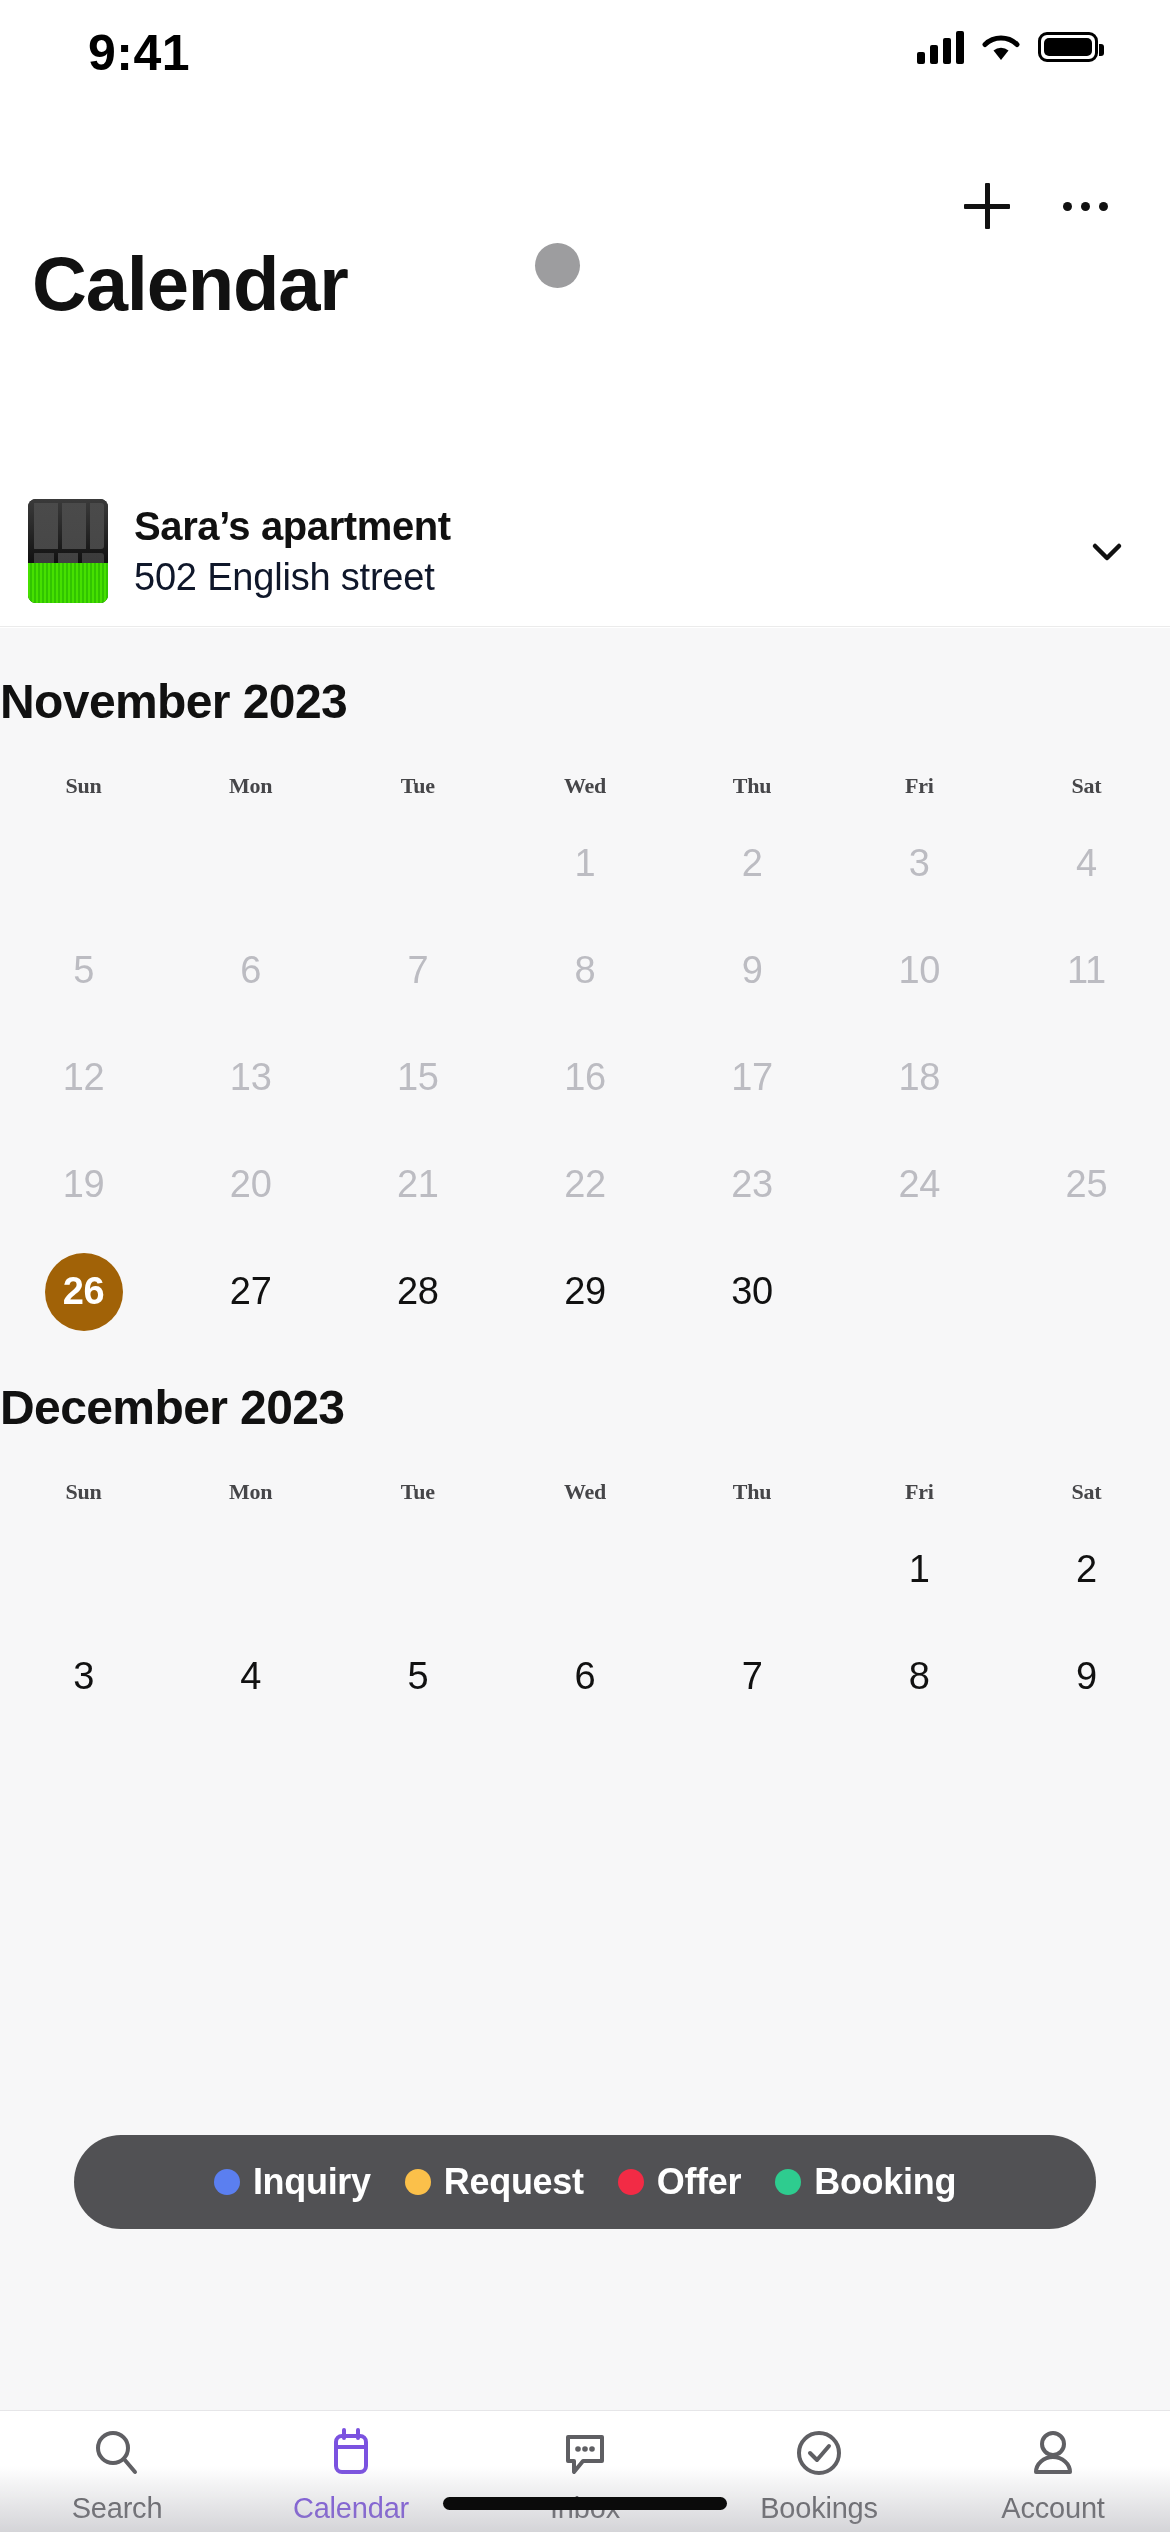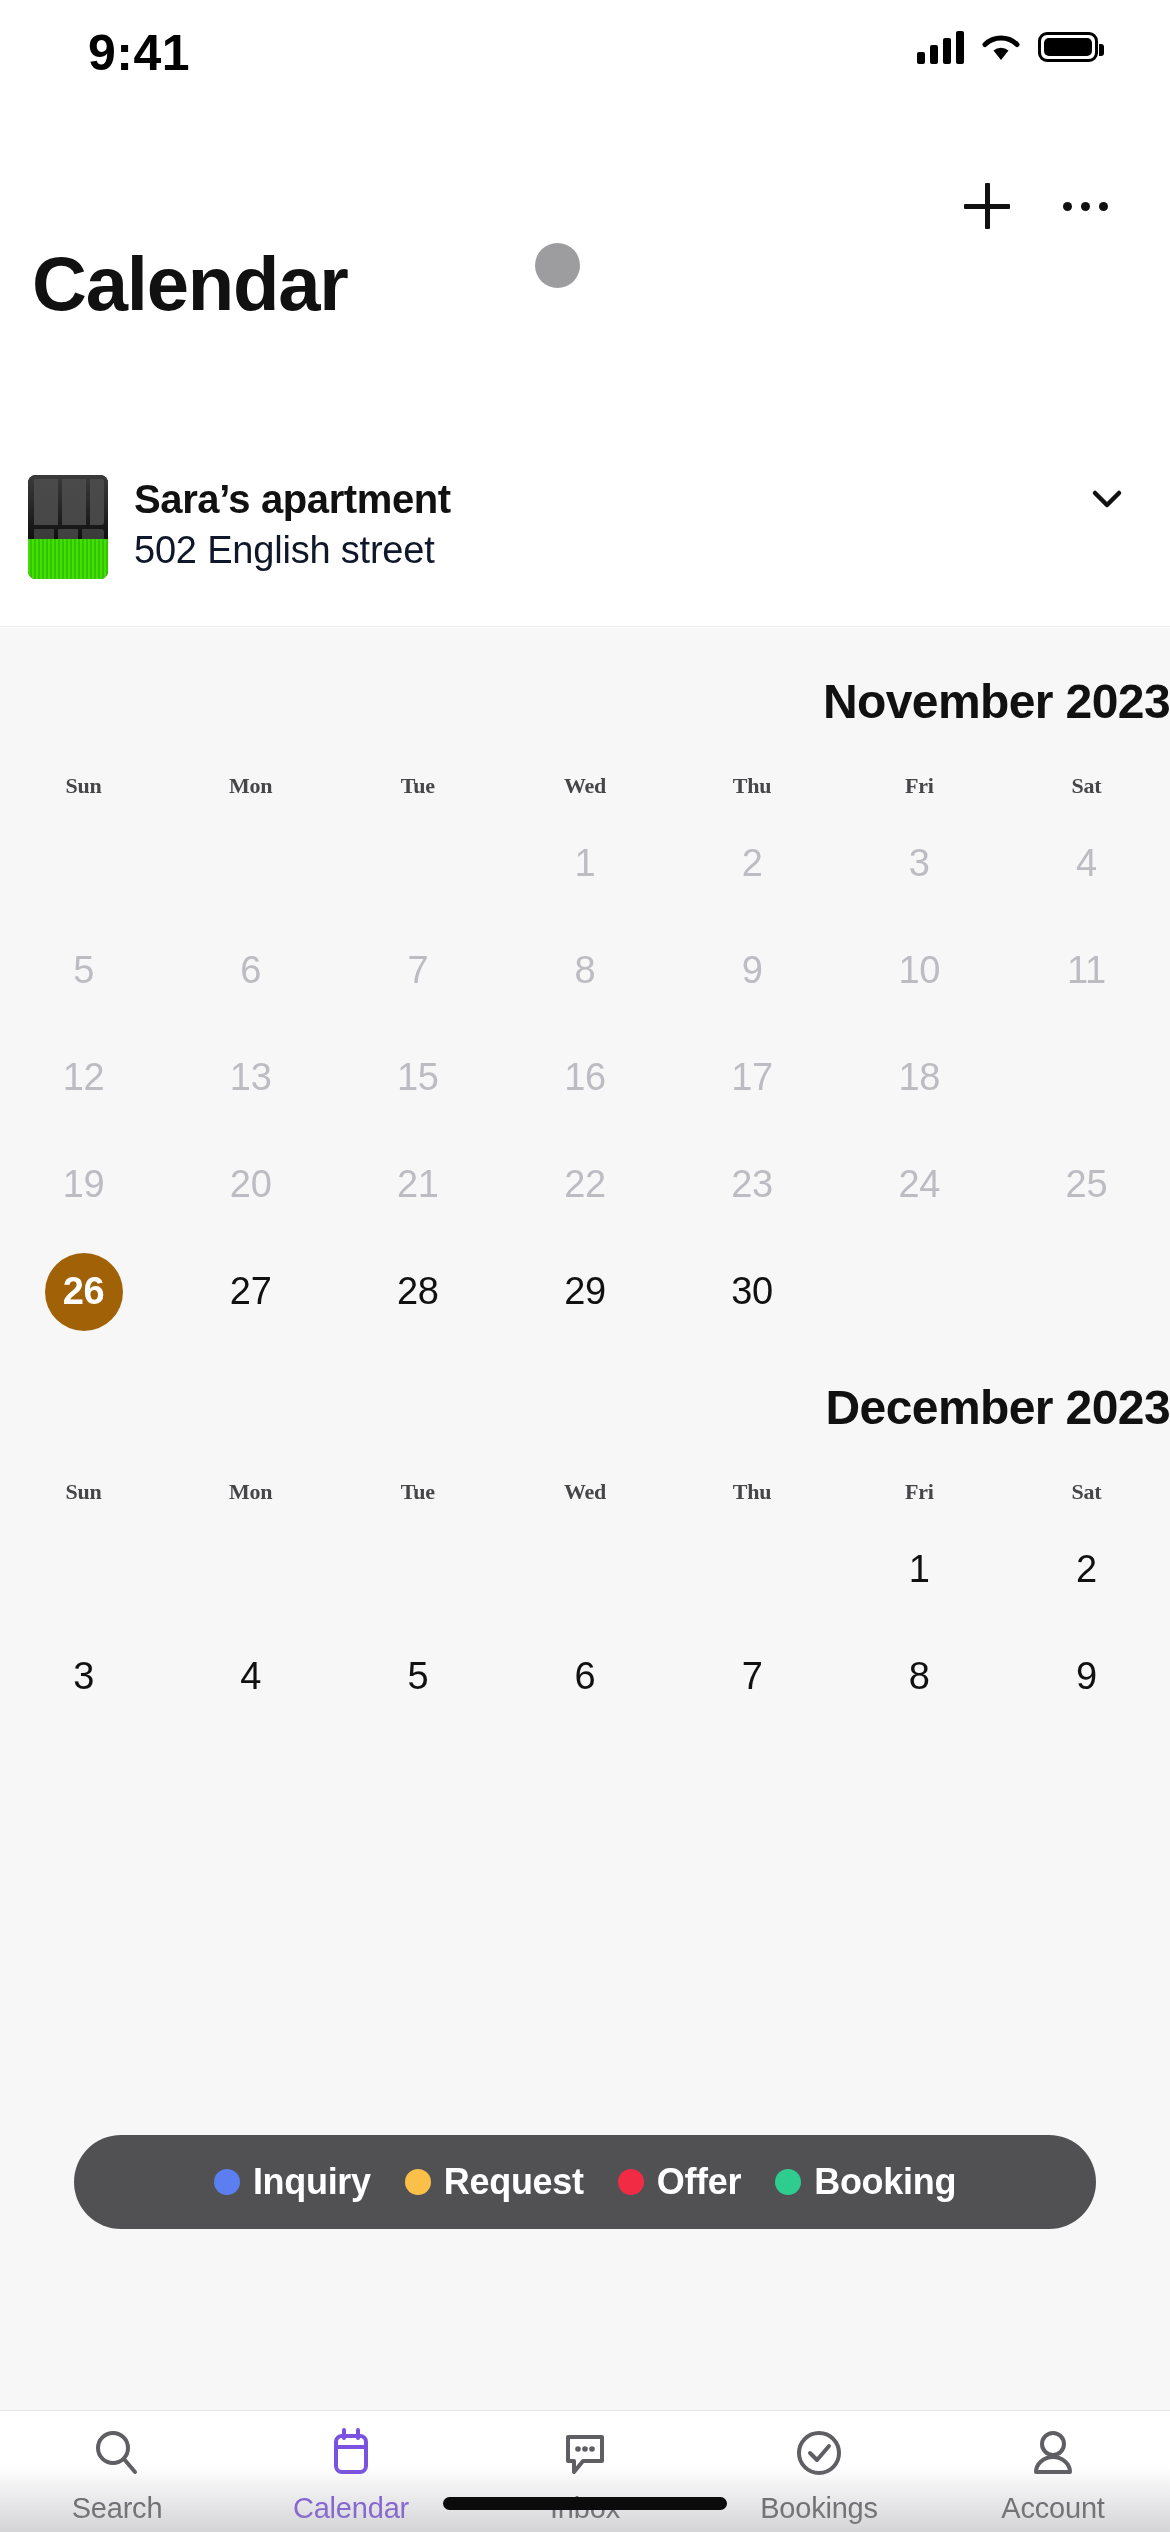--- a/index.html
+++ b/index.html
@@ -47,21 +47,21 @@
   }
 
   .page-title {
     position:absolute; left:32px; top:240px;
     font-size:76px; font-weight:700; color:#111; letter-spacing:-1.2px;
   }
 
   
   .property-row {
     position:absolute; left:0; top:475px; width:1170px; height:152px;
-    display:flex; align-items:flex-start; padding:0 40px 0 28px;
+    display:flex; align-items:center; padding:0 40px 0 28px;
     border-bottom:1px solid #ebebeb; background:#fff;
   }
   .thumb {
     width:80px; height:104px; border-radius:8px; overflow:hidden; flex:none;
     position:relative; background:#151515;
   }
   .thumb .kb { position:absolute; inset:0 0 38% 0; background:
       linear-gradient(180deg,#3a3a3a 0%, #2b2b2b 40%, #101010 100%); }
   .thumb .kb::before{
     content:""; position:absolute; left:4px; top:4px; right:4px; height:46px;
@@ -87,21 +87,21 @@
   .prop-addr { font-size:38px; color:#0f172a; margin-top:6px; letter-spacing:-0.2px; }
   .chev-down { width:46px; height:46px; flex:none; }
 
   
   .cal-scroll {
     position:absolute; left:0; top:628px; width:1170px; height:1782px;
     background:#f7f7f8; overflow:hidden;
   }
   .month { padding-top:46px; }
   .month-title {
-    text-align:right; font-size:48px; font-weight:700; color:#111;
+    text-align:left; font-size:48px; font-weight:700; color:#111;
     letter-spacing:-0.6px; padding-bottom:44px;
   }
   .weekdays, .week {
     display:grid; grid-template-columns:repeat(7,1fr); width:1170px;
   }
   .weekdays div {
     text-align:center; font-size:22px; font-weight:600; color:#464649; letter-spacing:-0.2px;font-family:Liberation Serif, serif;
   }
   .week { margin-top:22px; }
   .day {

